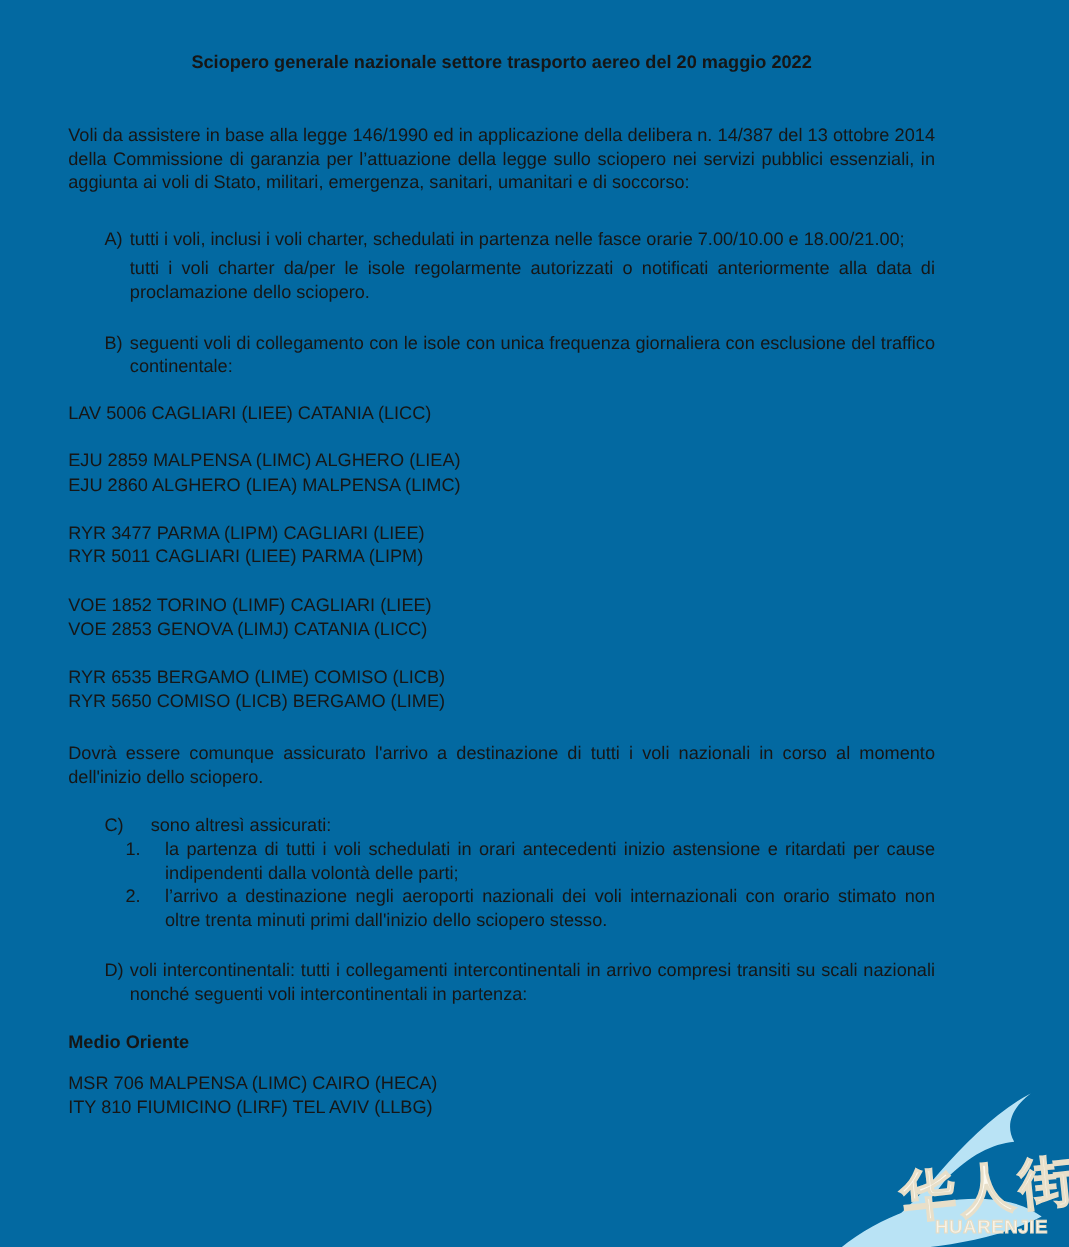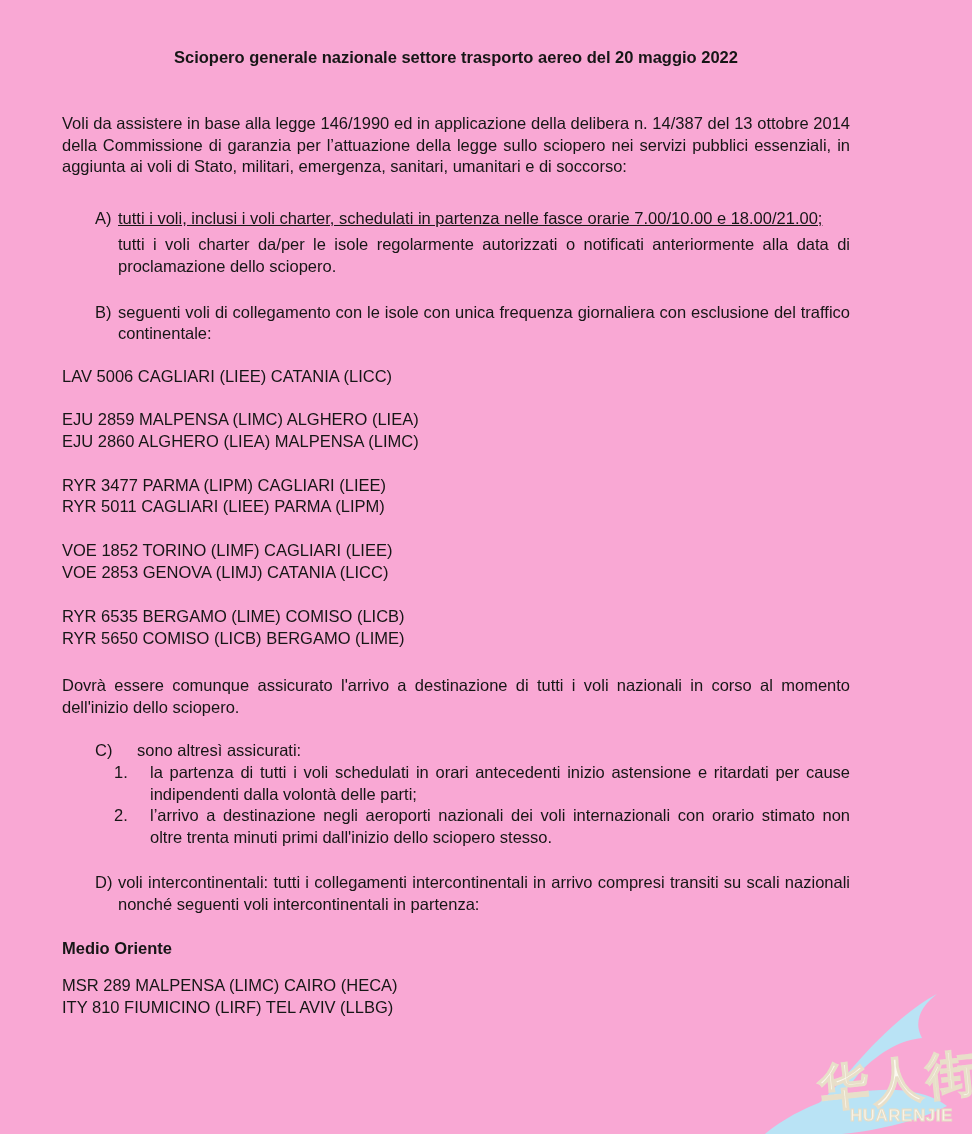--- a/index.html
+++ b/index.html
@@ -1,30 +1,30 @@
 <!DOCTYPE html>
 <html lang="it"><head>
 <meta charset="utf-8">
 <style>
   html,body{margin:0;padding:0;}
   body{
     width:972px;height:1134px;overflow:hidden;background:#ffffff;
     font-family:"Liberation Sans", sans-serif;
     color:#161616;
   }
-  .page{position:relative;width:972px;height:1134px;background:#f9a8d4;}
+  .page{position:relative;width:972px;height:1134px;background:#0369a1;}
   .doc{
     position:absolute;left:62px;top:47px;width:788px;
     font-size:16.5px;line-height:21.8px;
   }
   .title{font-weight:bold;text-align:center;}
   .intro{margin-top:44px;text-align:justify;}
   .item{text-align:justify;padding-left:56px;text-indent:-23px;}
   .item-label{display:inline-block;width:23px;text-indent:0;}
-  .item-a{margin-top:30px;text-decoration:underline;}
+  .item-a{margin-top:30px;}
   .charter-note{margin-top:4px;padding-left:56px;text-align:justify;}
   .item-b{margin-top:24px;}
   .flight-group{margin-top:21px;}
   .flight-group.g2{margin-top:22px;}
   .flight-line{white-space:nowrap;}
   .assurance{margin-top:26px;text-align:justify;}
   .c-head{margin-top:21px;padding-left:56px;text-indent:-23px;}
   .c-label{display:inline-block;width:42px;text-indent:0;}
   .num-item{padding-left:88px;text-indent:-36px;text-align:justify;}
   .num{display:inline-block;width:36px;text-indent:0;}
@@ -89,21 +89,21 @@
 
     <div class="num-item"><span class="num">1.</span><span>la partenza di tutti i voli schedulati in orari antecedenti inizio astensione e ritardati per cause indipendenti dalla volontà delle parti;</span></div>
 
     <div class="num-item"><span class="num">2.</span><span>l’arrivo a destinazione negli aeroporti nazionali dei voli internazionali con orario stimato non oltre trenta minuti primi dall'inizio dello sciopero stesso.</span></div>
 
     <div class="item item-d"><span class="item-label">D)</span><span>voli intercontinentali: tutti i collegamenti intercontinentali in arrivo compresi transiti su scali nazionali nonché seguenti voli intercontinentali in partenza:</span></div>
 
     <div class="me-heading">Medio Oriente</div>
 
     <div class="me-flights">
-      <div class="flight-line">MSR 289 MALPENSA (LIMC) CAIRO (HECA)</div>
+      <div class="flight-line">MSR 706 MALPENSA (LIMC) CAIRO (HECA)</div>
       <div class="flight-line">ITY 810 FIUMICINO (LIRF) TEL AVIV (LLBG)</div>
     </div>
 
   </div>
 
   <svg class="watermark" viewBox="0 0 240 156" aria-hidden="true">
     <path d="M 205 16
          C 178 30, 148 58, 122 88
          C 100 114, 78 136, 48 155
          L 64 156

